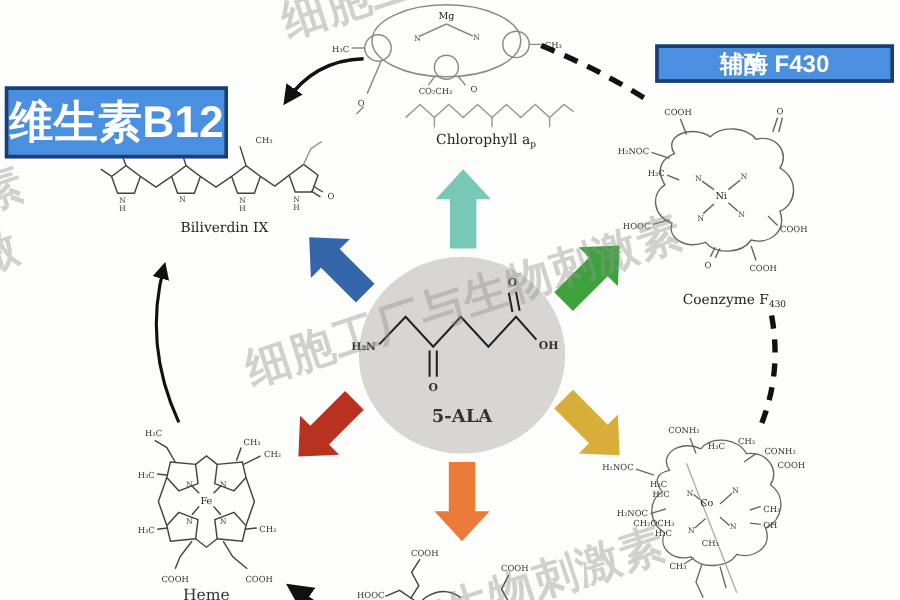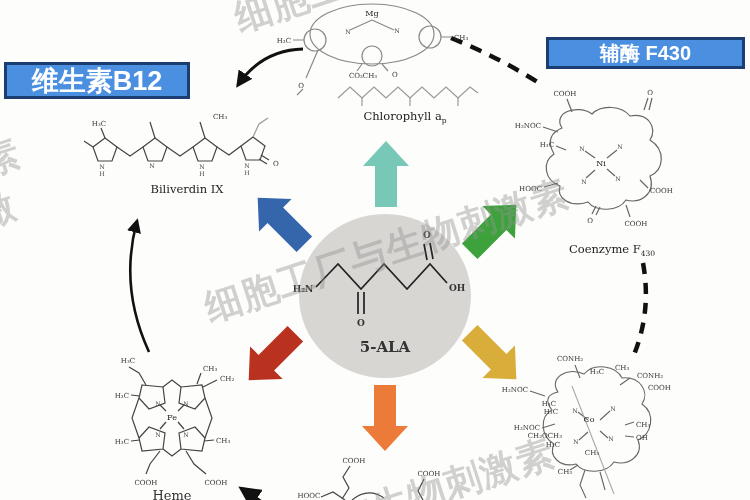--- a/index.html
+++ b/index.html
@@ -5,21 +5,21 @@
   html,body{margin:0;padding:0;background:#ffffff;}
   #stage{position:relative;width:750px;height:500px;overflow:hidden;background:#fdfdfc;
          font-family:"DejaVu Serif",serif;}
   #diagram{position:absolute;left:0;top:0;}
   .wm{position:absolute;white-space:nowrap;pointer-events:none;
       font-family:sans-serif;font-weight:700;font-size:37px;letter-spacing:1px;
       color:rgba(145,145,145,0.42);transform:rotate(-18deg);z-index:5;}
   .label-box{position:absolute;display:flex;align-items:center;justify-content:center;
       background:var(--label_box_bg,#4a8fe0);border:3px solid var(--label_box_border,#1b3e72);
       color:#ffffff;font-family:sans-serif;font-weight:700;z-index:6;box-sizing:border-box;}
-  #box-b12{left:4px;top:62px;width:186px;height:37px;font-size:27px;}
+  #box-b12{left:4px;top:72px;width:186px;height:60px;font-size:37px;}
   #box-f430{left:546px;top:37px;width:199px;height:32px;font-size:20px;}
   svg text{font-family:"DejaVu Serif",serif;fill:#333;}
   .chem{font-size:7px;}
   .chem-s{font-size:6.2px;fill:#444;}
   .cname{font-size:11.5px;fill:#222;}
   .metal{font-size:8px;fill:#222;}
 </style>
 </head>
 <body>
 

